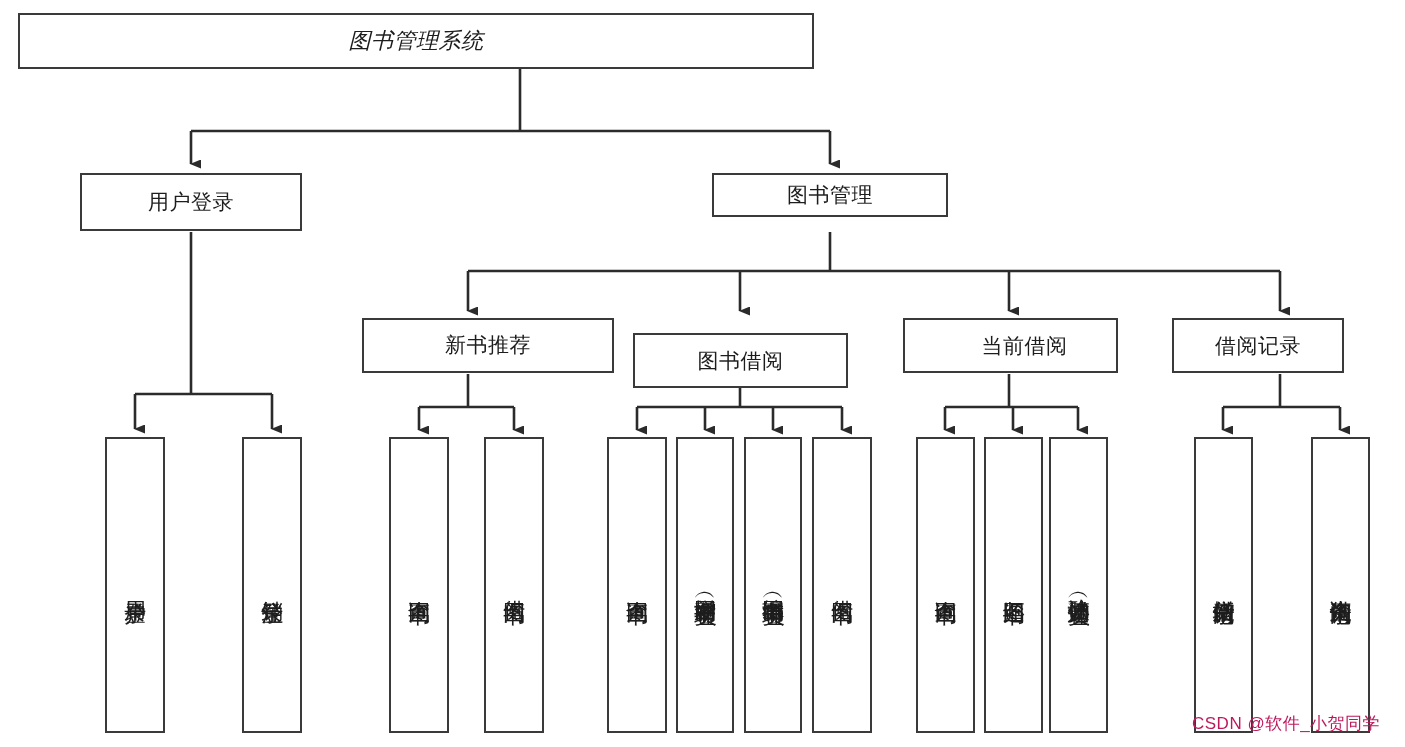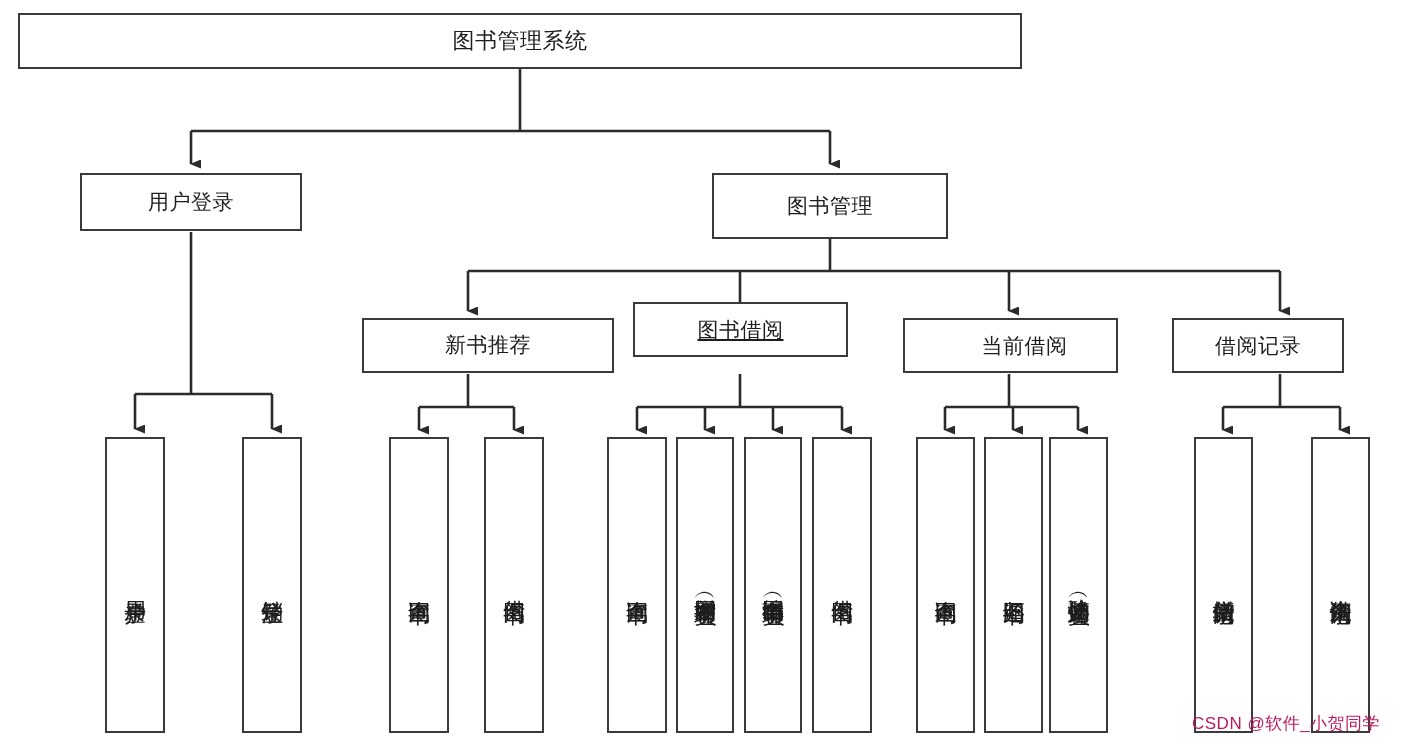--- a/index.html
+++ b/index.html
@@ -114,37 +114,37 @@
       <path d="M1013,407 L1013,430" marker-end="url(#arrowhead)"></path>
       <path d="M1078,407 L1078,430" marker-end="url(#arrowhead)"></path>
 
       <path d="M1280,374 L1280,407"></path>
       <path d="M1223,407 L1340,407"></path>
       <path d="M1223,407 L1223,430" marker-end="url(#arrowhead)"></path>
       <path d="M1340,407 L1340,430" marker-end="url(#arrowhead)"></path>
     </g>
   </svg>
 
-  <div class="node horiz root" style="left:18px; top:13px; width:1004px; height:56px;">
+  <div class="node horiz root" style="left:18px; top:13px; width:796px; height:56px;font-style:italic;">
     <span class="node-label">图书管理系统</span>
   </div>
 
   <div class="node horiz" style="left:80px; top:173px; width:222px; height:58px;">
     <span class="node-label">用户登录</span>
   </div>
 
-  <div class="node horiz" style="left:712px; top:173px; width:236px; height:66px;">
+  <div class="node horiz" style="left:712px; top:173px; width:236px; height:44px;">
     <span class="node-label">图书管理</span>
   </div>
 
   <div class="node horiz" style="left:362px; top:318px; width:252px; height:55px;font-family:Liberation Serif, serif;">
     <span class="node-label">新书推荐</span>
   </div>
 
-  <div class="node horiz" style="left:633px; top:302px; width:215px; height:55px;text-decoration:underline;">
+  <div class="node horiz" style="left:633px; top:333px; width:215px; height:55px;">
     <span class="node-label">图书借阅</span>
   </div>
 
   <div class="node horiz" style="left:903px; top:318px; width:215px; height:55px;padding-left:28px;">
     <span class="node-label">当前借阅</span>
   </div>
 
   <div class="node horiz" style="left:1172px; top:318px; width:172px; height:55px;">
     <span class="node-label">借阅记录</span>
   </div>

